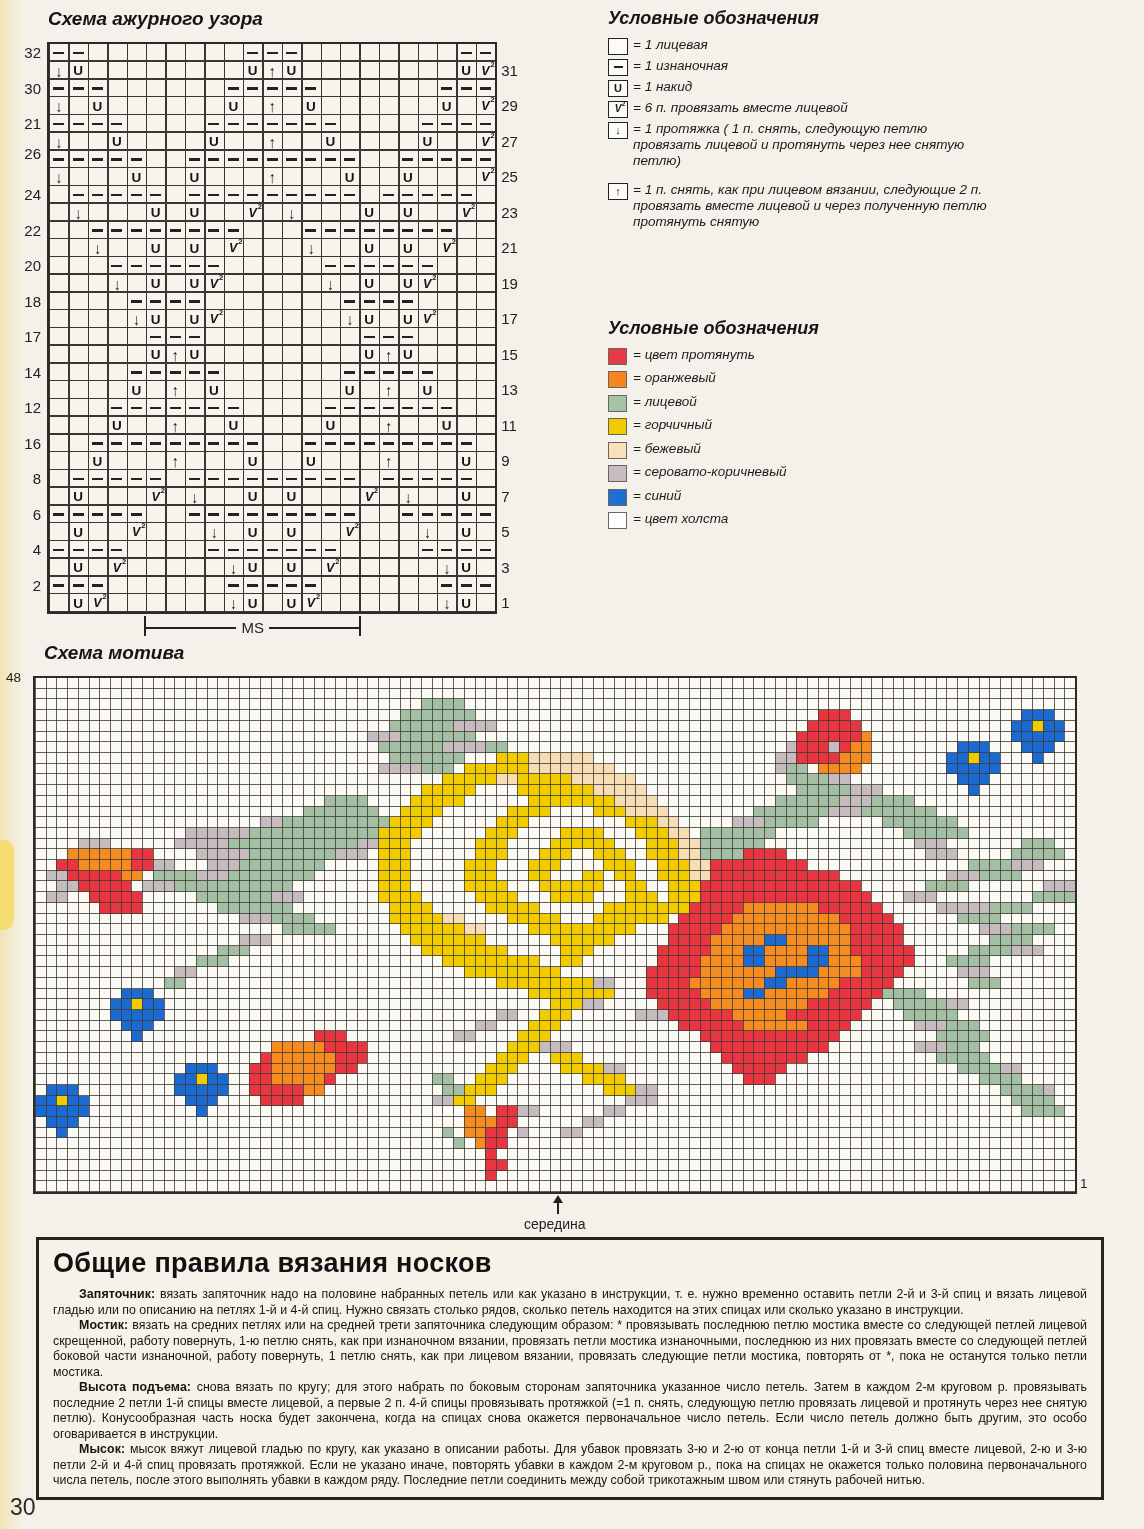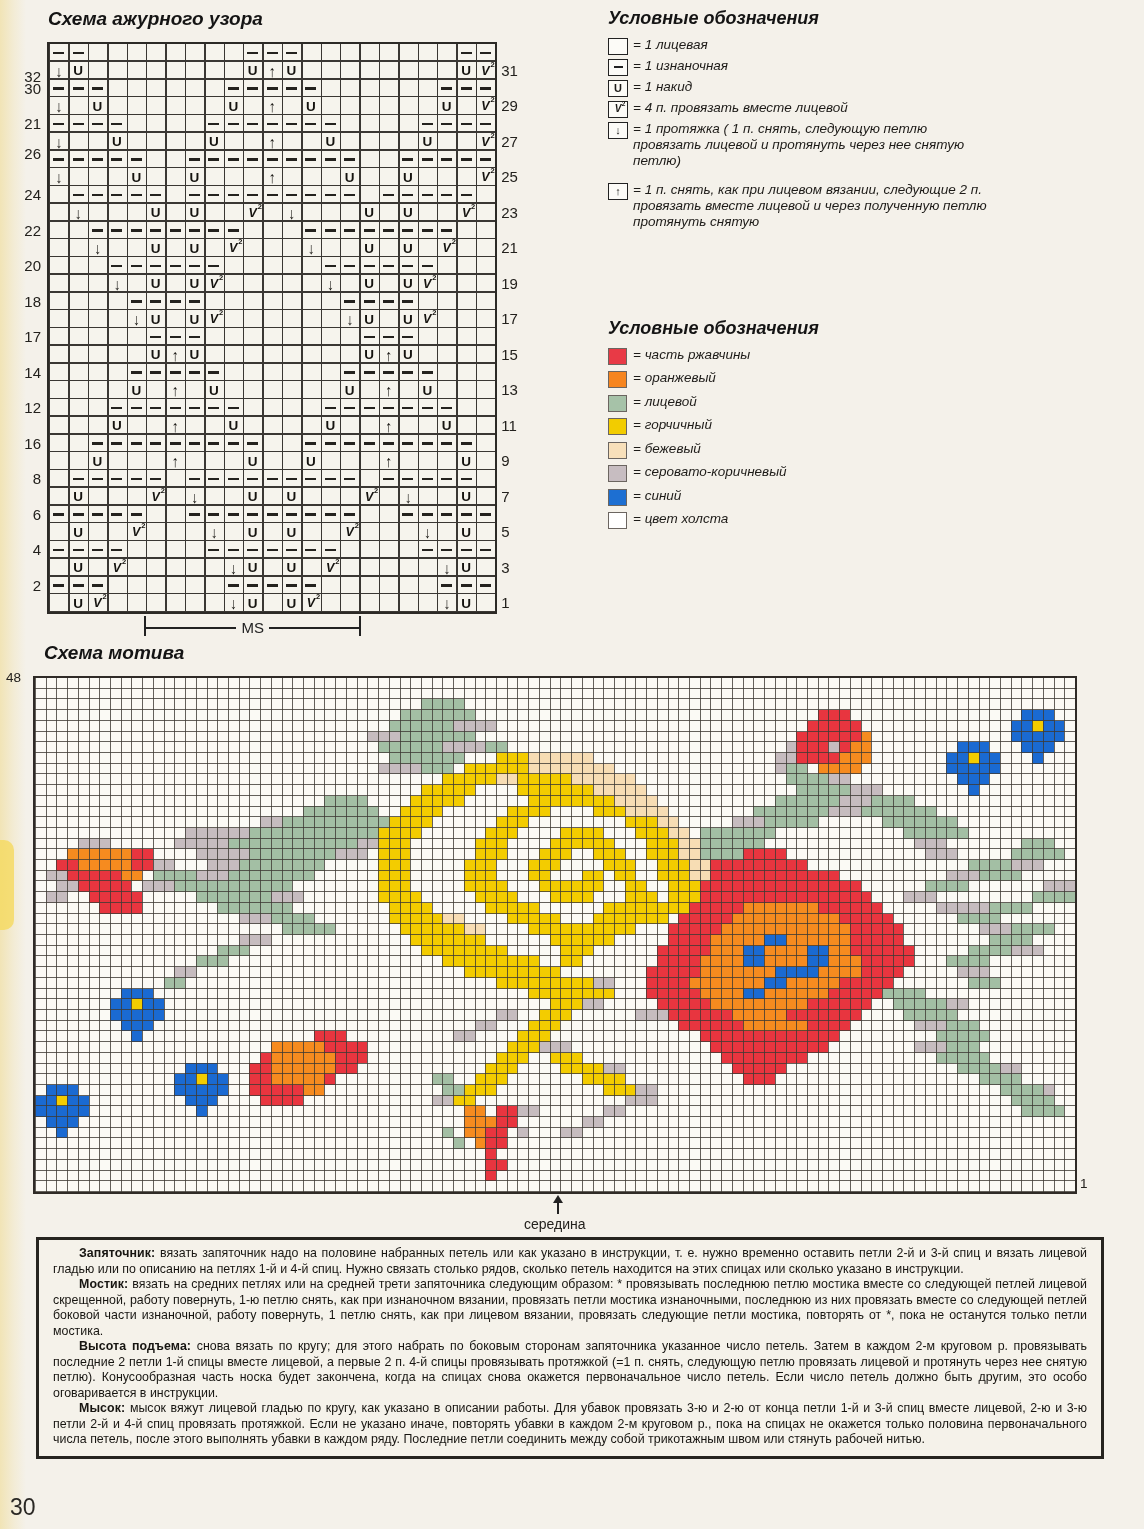--- a/index.html
+++ b/index.html
@@ -944,21 +944,21 @@
         <div class="lace-sym" style="left: 232.8px; top: 550.25px;">U</div>
         <div class="lace-sym" style="left: 252.2px; top: 550.25px;">
           <span class="g2">V<i>2</i></span>
         </div>
         <div class="lace-sym" style="left: 388px; top: 550.25px;">
           <span class="arr">↓</span>
         </div>
         <div class="lace-sym" style="left: 407.4px; top: 550.25px;">U</div>
       </div>
     <div id="lace-numbers">
-        <div class="lace-num l" style="top: 2px; left: -36px; margin-top: 24px;">32</div>
+        <div class="lace-num l" style="top: 2px; left: -36px;">32</div>
         <div class="lace-num r" style="top: 19.75px; left: 454.2px;">31</div>
         <div class="lace-num l" style="top: 37.5px; left: -36px;">30</div>
         <div class="lace-num r" style="top: 55.25px; left: 454.2px;">29</div>
         <div class="lace-num l" style="top: 73px; left: -36px;">21</div>
         <div class="lace-num r" style="top: 90.75px; left: 454.2px;">27</div>
         <div class="lace-num l" style="top: 103px; left: -36px;">26</div>
         <div class="lace-num r" style="top: 126.25px; left: 454.2px;">25</div>
         <div class="lace-num l" style="top: 144px; left: -36px;">24</div>
         <div class="lace-num r" style="top: 161.75px; left: 454.2px;">23</div>
         <div class="lace-num l" style="top: 179.5px; left: -36px;">22</div>
@@ -1007,21 +1007,21 @@
           <span>= 1 изнаночная</span>
         </div>
         <div class="legend-item">
           <span class="sym-box">U</span>
           <span>= 1 накид</span>
         </div>
         <div class="legend-item">
           <span class="sym-box">
             <span class="g2">V<i>2</i></span>
           </span>
-          <span>= 4 п. провязать вместе лицевой</span>
+          <span>= 6 п. провязать вместе лицевой</span>
         </div>
         <div class="legend-item">
           <span class="sym-box">
             <span class="arr">↓</span>
           </span>
           <span>= 1 протяжка ( 1 п. снять, следующую петлю провязать лицевой и протянуть через нее снятую петлю)</span>
         </div>
         <div class="legend-item gap">
           <span class="sym-box">
             <span class="arr">↑</span>
@@ -1031,21 +1031,21 @@
       </div>
   </div>
 
   <div class="legend-block" style="top:318px;">
     <div class="legend-title">
       <div>Условные обозначения</div>
     </div>
     <div class="legend-items" id="color-legend-items">
         <div class="legend-item color-item">
           <span class="swatch" style="background: rgb(232, 58, 70);"></span>
-          <span>= часть ржавчины</span>
+          <span>= цвет протянуть</span>
         </div>
         <div class="legend-item color-item">
           <span class="swatch" style="background: rgb(246, 133, 31);"></span>
           <span>= оранжевый</span>
         </div>
         <div class="legend-item color-item">
           <span class="swatch" style="background: rgb(166, 194, 168);"></span>
           <span>= лицевой</span>
         </div>
         <div class="legend-item color-item">
@@ -1443,20 +1443,21 @@
         <div class="run" style="left: 450.324px; top: 481.86px; width: 21.444px; height: 10.708px; background: rgb(232, 53, 63);"></div>
         <div class="run" style="left: 450.324px; top: 492.568px; width: 10.722px; height: 10.708px; background: rgb(232, 53, 63);"></div>
       </div>
   </div>
   <div class="motif-label" style="left:1080px;top:1176px;">1</div>
   <div class="mid-arrow" style="left:553px;top:1195px;"></div>
   <div class="mid-stem" style="left:557px;top:1201px;"></div>
   <div class="motif-label" style="left:524px;top:1216px;font-size:14px;">середина</div>
 
   <div class="rules">
+    <h1>Общие правила вязания носков</h1>
     <div id="rules-paragraphs">
         <p><b>Запяточник:</b> вязать запяточник надо на половине набранных петель или как указано в инструкции, т. е. нужно временно оставить петли 2-й и 3-й спиц и вязать лицевой гладью или по описанию на петлях 1-й и 4-й спиц. Нужно связать столько рядов, сколько петель находится на этих спицах или сколько указано в инструкции.</p>
         <p><b>Мостик:</b> вязать на средних петлях или на средней трети запяточника следующим образом: * провязывать последнюю петлю мостика вместе со следующей петлей лицевой скрещенной, работу повернуть, 1-ю петлю снять, как при изнаночном вязании, провязать петли мостика изнаночными, последнюю из них провязать вместе со следующей петлей боковой части изнаночной, работу повернуть, 1 петлю снять, как при лицевом вязании, провязать следующие петли мостика, повторять от *, пока не останутся только петли мостика.</p>
         <p><b>Высота подъема:</b> снова вязать по кругу; для этого набрать по боковым сторонам запяточника указанное число петель. Затем в каждом 2-м круговом р. провязывать последние 2 петли 1-й спицы вместе лицевой, а первые 2 п. 4-й спицы провязывать протяжкой (=1 п. снять, следующую петлю провязать лицевой и протянуть через нее снятую петлю). Конусообразная часть носка будет закончена, когда на спицах снова окажется первоначальное число петель. Если число петель должно быть другим, это особо оговаривается в инструкции.</p>
         <p><b>Мысок:</b> мысок вяжут лицевой гладью по кругу, как указано в описании работы. Для убавок провязать 3-ю и 2-ю от конца петли 1-й и 3-й спиц вместе лицевой, 2-ю и 3-ю петли 2-й и 4-й спиц провязать протяжкой. Если не указано иначе, повторять убавки в каждом 2-м круговом р., пока на спицах не окажется только половина первоначального числа петель, после этого выполнять убавки в каждом ряду. Последние петли соединить между  собой трикотажным швом или стянуть рабочей нитью.</p>
       </div>
   </div>
 
   <div class="page-num">30</div>
 </div>

